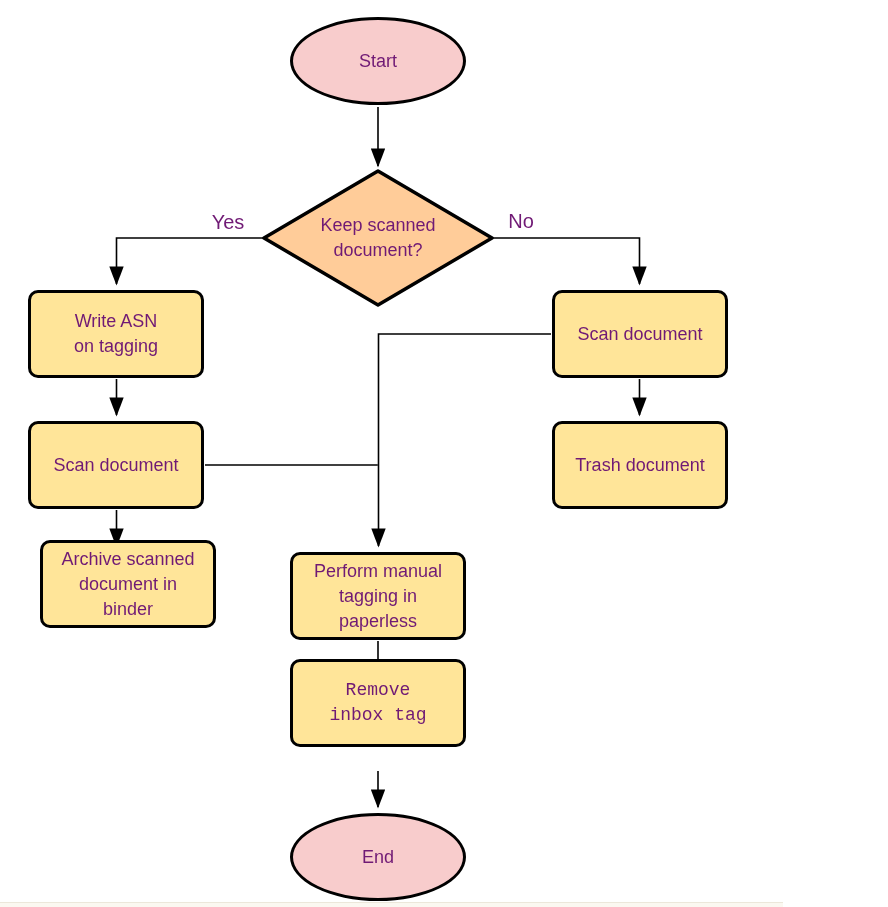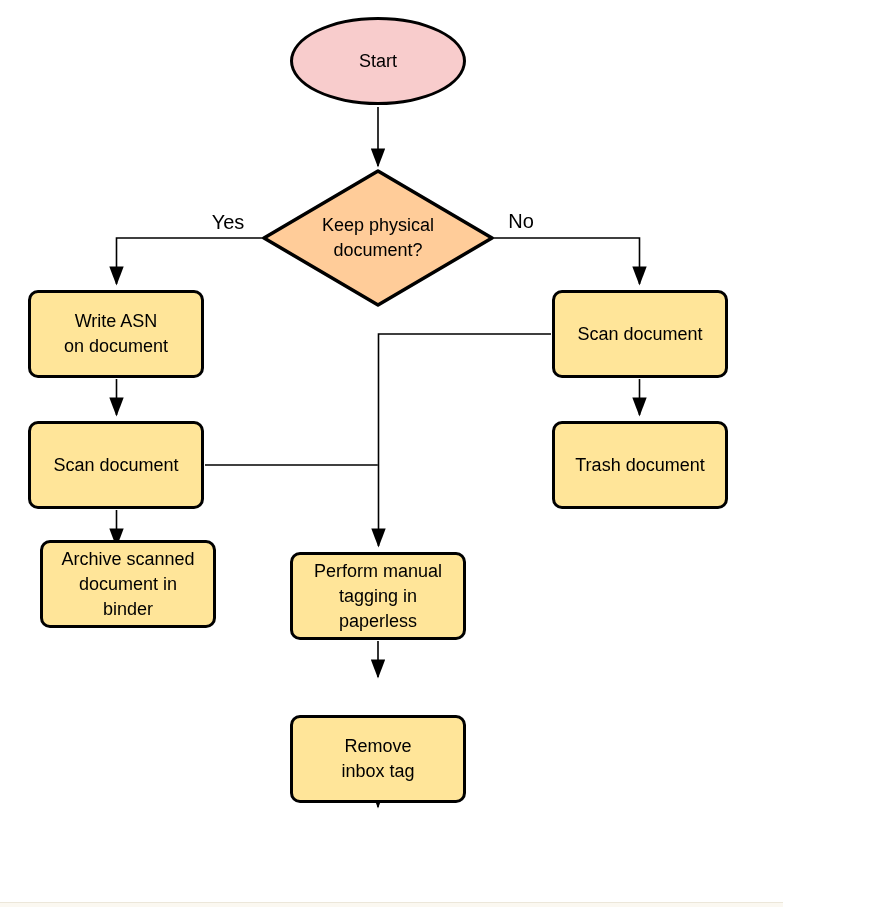--- a/index.html
+++ b/index.html
@@ -7,21 +7,21 @@
     --decision-fill:#ffcc99;
     --process-fill:#ffe599;
     --stroke:#000000;
   }
   html,body{margin:0;padding:0;background:#ffffff;}
   .canvas{
     position:relative;
     width:783px;height:907px;
     background:#ffffff;
     font-family:"Liberation Sans", sans-serif;
-    color:#000000;
+    color:#701a75;
     overflow:hidden;
   }
   svg.connectors{
     position:absolute;left:0;top:0;width:888px;height:907px;
   }
   svg.connectors path.edge{
     fill:none;
     stroke:var(--stroke);
     stroke-width:1.6;
   }
@@ -105,29 +105,29 @@
     <path class="edge" d="M378,641 L378,677" marker-end="url(#arrowhead)"></path>
     <path class="edge" d="M378,771 L378,807" marker-end="url(#arrowhead)"></path>
 
     <polygon class="decision-shape" points="378,171 492,238 378,305 264,238"></polygon>
   </svg>
 
   <div class="node terminal" style="left:290px;top:17px;">
     <span>Start</span>
   </div>
 
-  <div class="diamond-label">Keep physical
+  <div class="diamond-label">Keep scanned
 document?</div>
 
   <div class="edge-label yes">Yes</div>
   <div class="edge-label no">No</div>
 
   <div class="node process" style="left:28px;top:290px;">
     <span>Write ASN
-on document</span>
+on tagging</span>
   </div>
 
   <div class="node process" style="left:28px;top:421px;">
     <span>Scan document</span>
   </div>
 
   <div class="node process" style="left:28px;top:540px;margin-left:12px;">
     <span>Archive scanned
 document in
 binder</span>
@@ -141,21 +141,24 @@
     <span>Perform manual
 tagging in
 paperless</span>
   </div>
 
   <div class="node process" style="left:552px;top:421px;">
     <span>Trash document</span>
   </div>
 
 
-  <div class="node process" style="left:290px;top:715px;">
+  <div class="node process" style="left:290px;top:659px;font-family:Liberation Mono, monospace;">
     <span>Remove
 inbox tag</span>
   </div>
 
+  <div class="node terminal" style="left:290px;top:813px;">
+    <span>End</span>
+  </div>
 
   <div class="footer-strip"></div>
 
 </div>
 
 </body></html>

